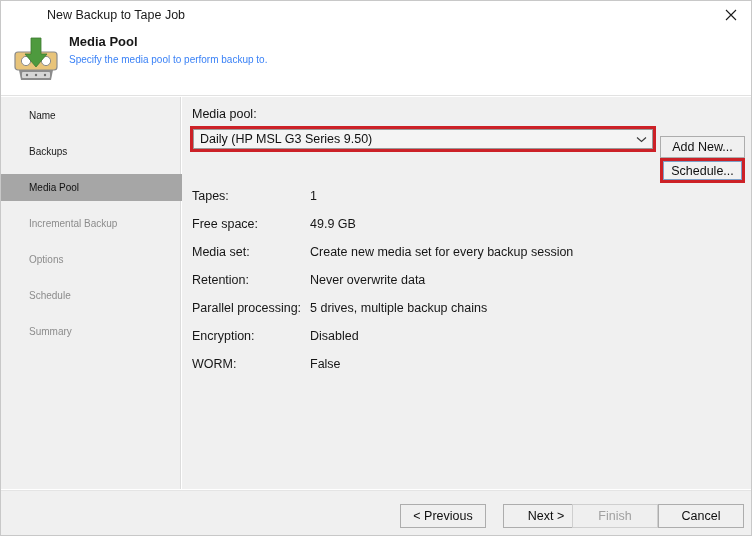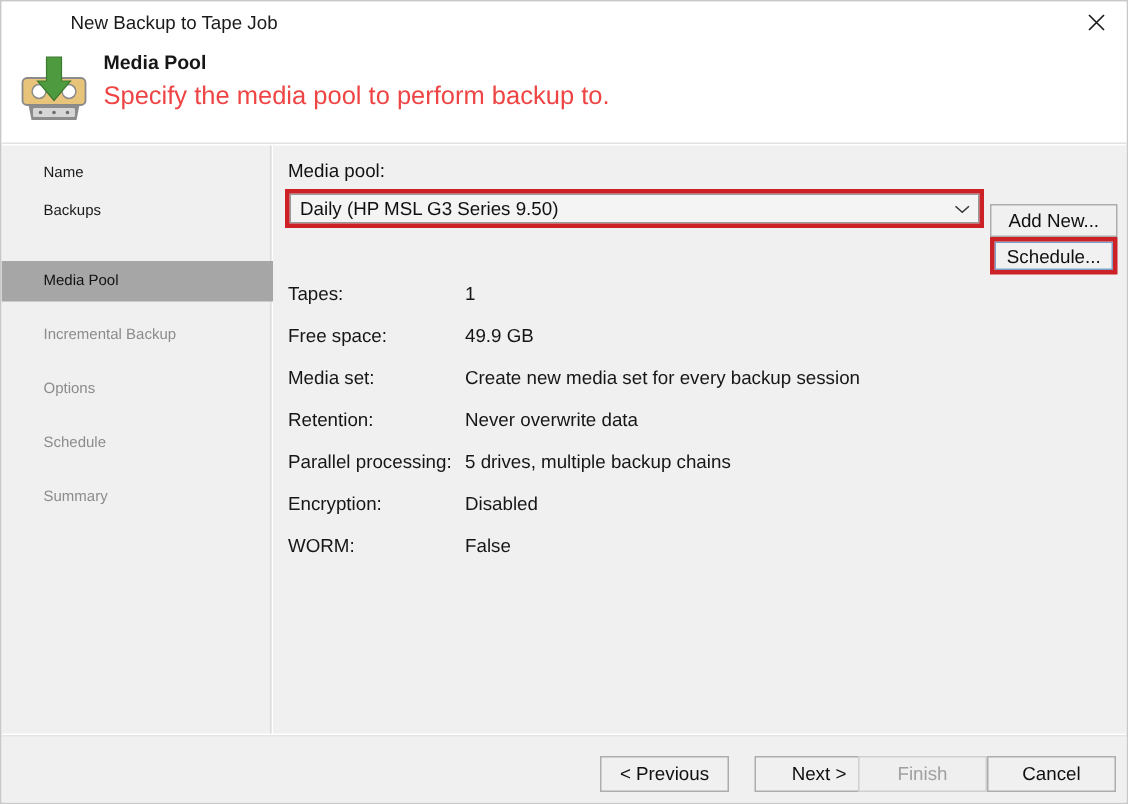--- a/index.html
+++ b/index.html
@@ -78,22 +78,22 @@
     left: 68px;
     top: 5px;
     font-size: 13px;
     font-weight: bold;
     color: #161616;
   }
   .header-sub {
     position: absolute;
     left: 68px;
     top: 25px;
-    font-size: 17px;
-    color: #ef4444;
+    font-size: 10px;
+    color: #3b82f6;
   }
 
   
   .sidebar {
     position: absolute;
     left: 0;
     top: 96px;
     width: 180px;
     height: 392px;
     background: #f0f0f0;
@@ -315,21 +315,21 @@
 
         <path d="M18 2 L28 2 L28 18 L34 18 L23 31 L12 18 L18 18 Z" fill="#4e9a3e" stroke="#3d7a31" stroke-width="0.8"></path>
       </svg>
     </div>
     <div class="header-title">Media Pool</div>
     <div class="header-sub">Specify the media pool to perform backup to.</div>
   </div>
 
   <div class="sidebar">
     <div class="side-item done" style="top:5px">Name</div>
-    <div class="side-item done" style="top:30px">Backups</div>
+    <div class="side-item done" style="top:41px">Backups</div>
     <div class="side-item current" style="top:77px">Media Pool</div>
     <div class="side-item" style="top:113px">Incremental Backup</div>
     <div class="side-item" style="top:149px">Options</div>
     <div class="side-item" style="top:185px">Schedule</div>
     <div class="side-item" style="top:221px">Summary</div>
   </div>
 
   <div class="content">
 
     <div class="label-mediapool">Media pool:</div>

